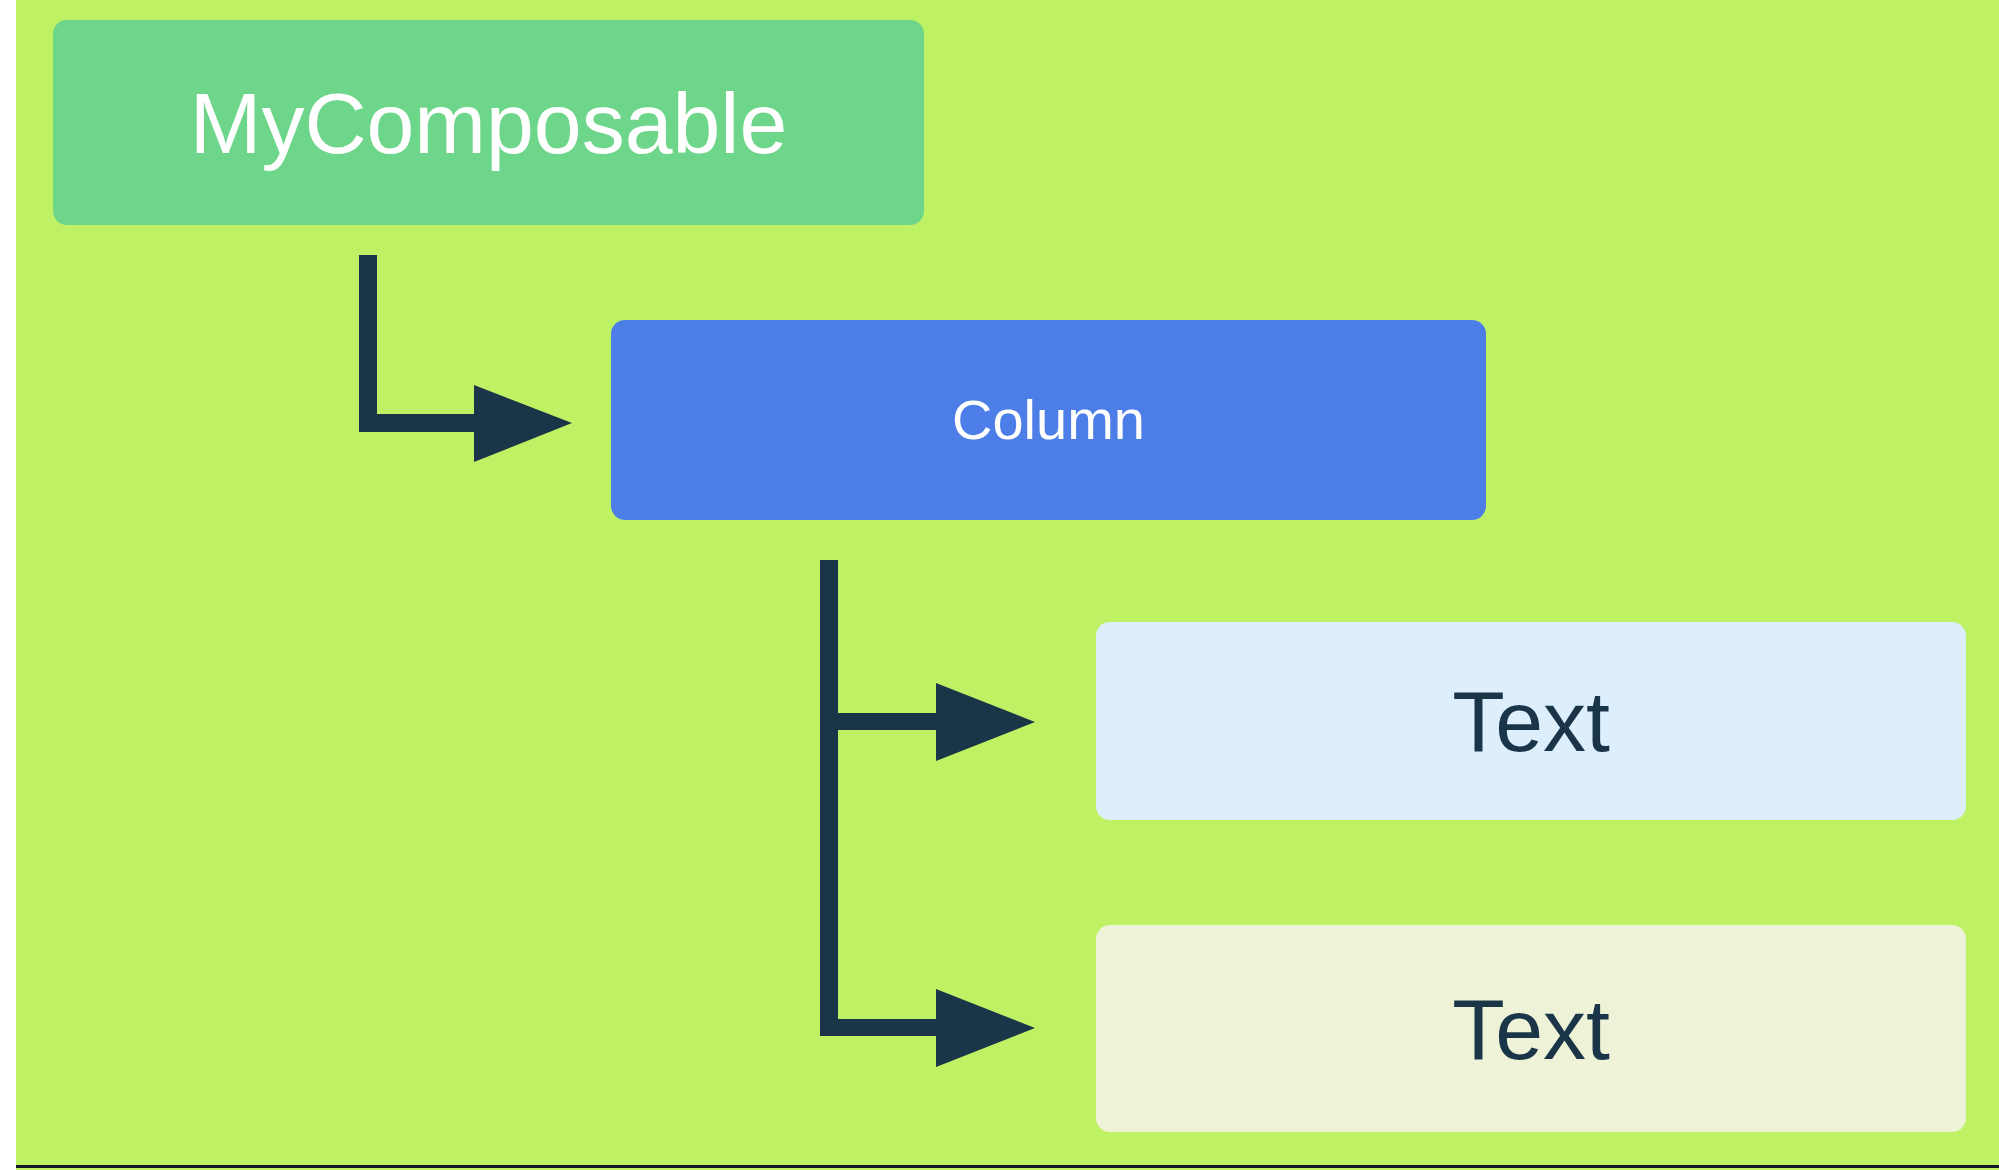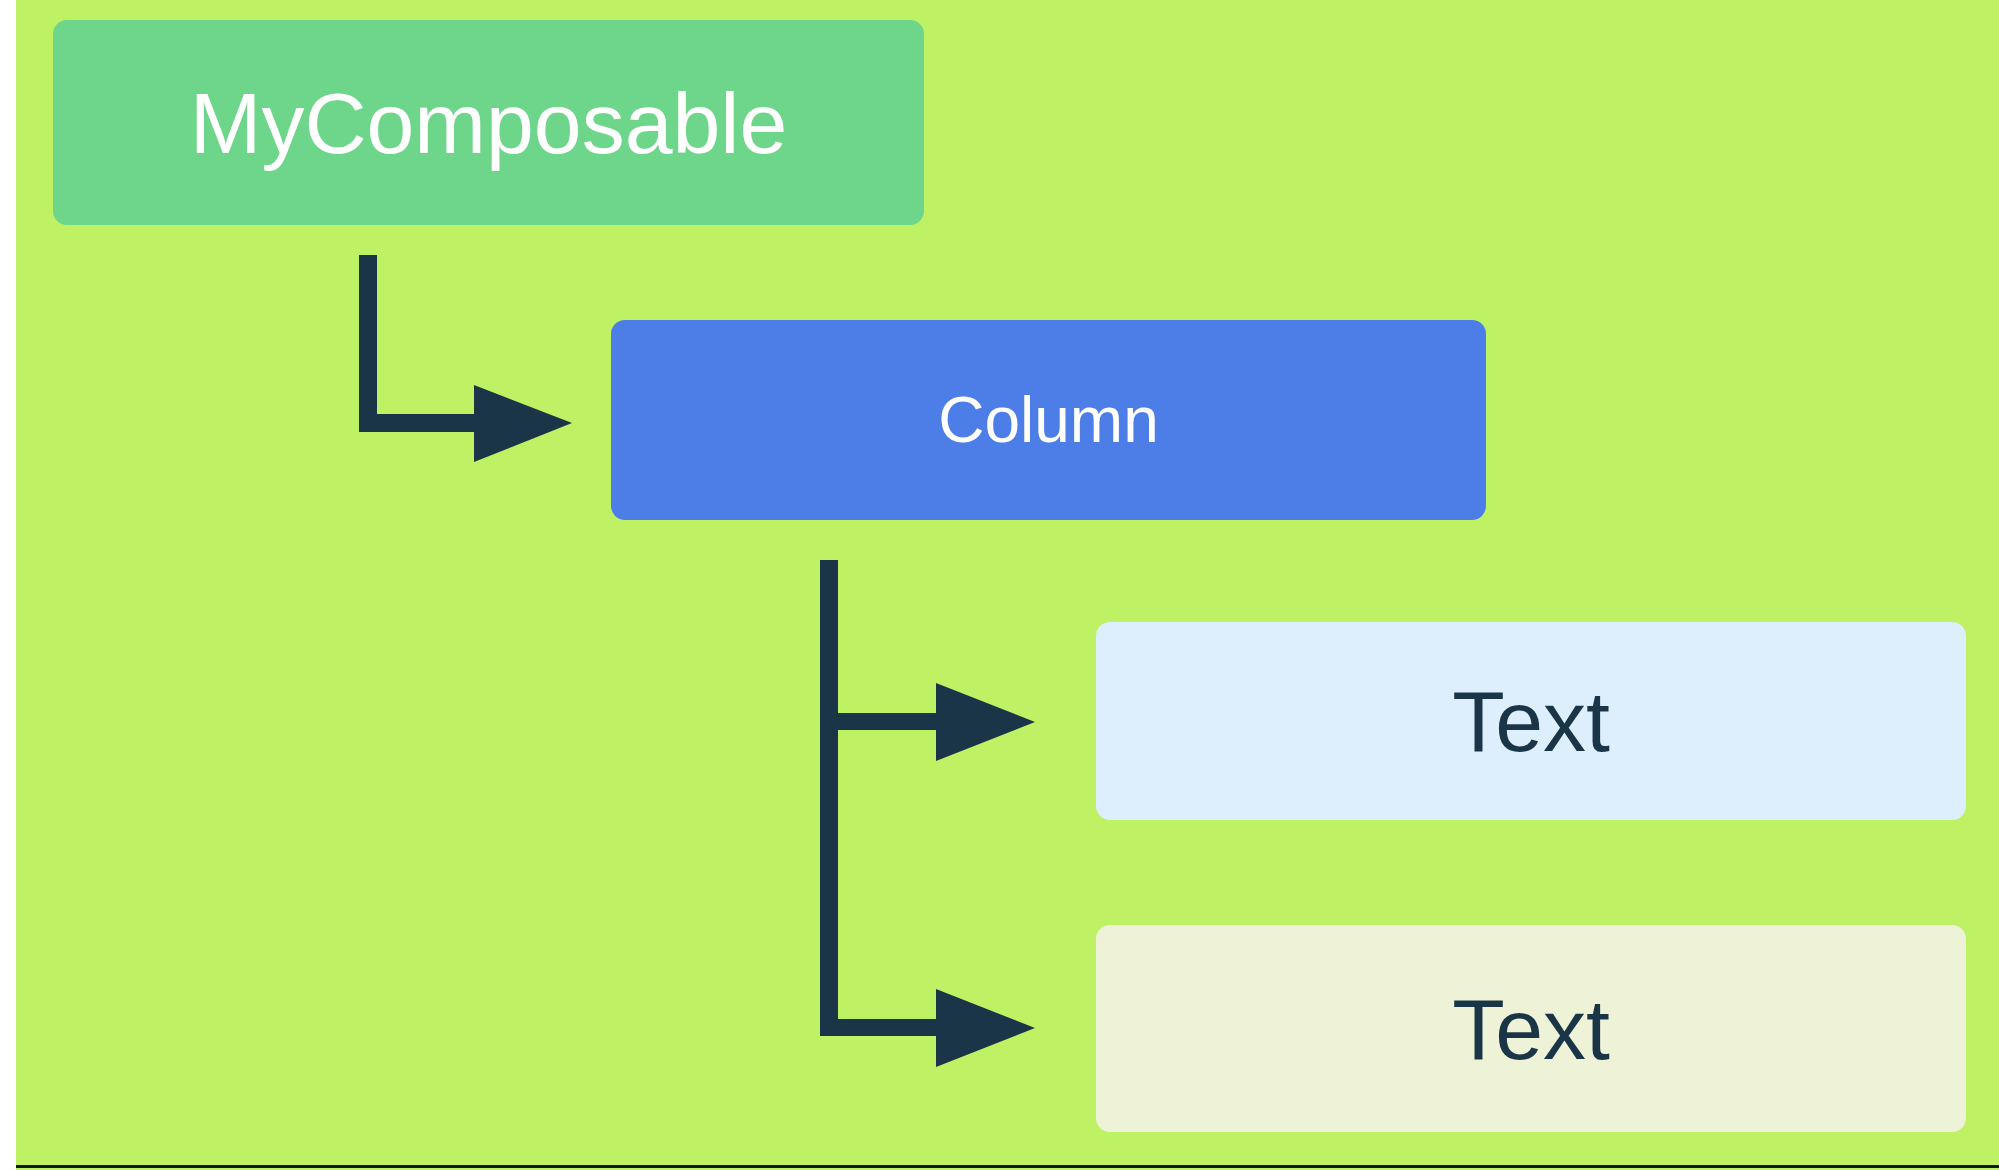--- a/index.html
+++ b/index.html
@@ -49,21 +49,21 @@
   
   #node-column {
     left: 595px;
     top: 320px;
     width: 875px;
     height: 200px;
     background: #4d7ee8;
   }
   #node-column .node-label {
     color: #ffffff;
-    font-size: 64px;
+    font-size: 56px;
   }
   
   #node-text-1 {
     left: 1080px;
     top: 622px;
     width: 870px;
     height: 198px;
     background: #ddeefc;
   }
   #node-text-1 .node-label {

